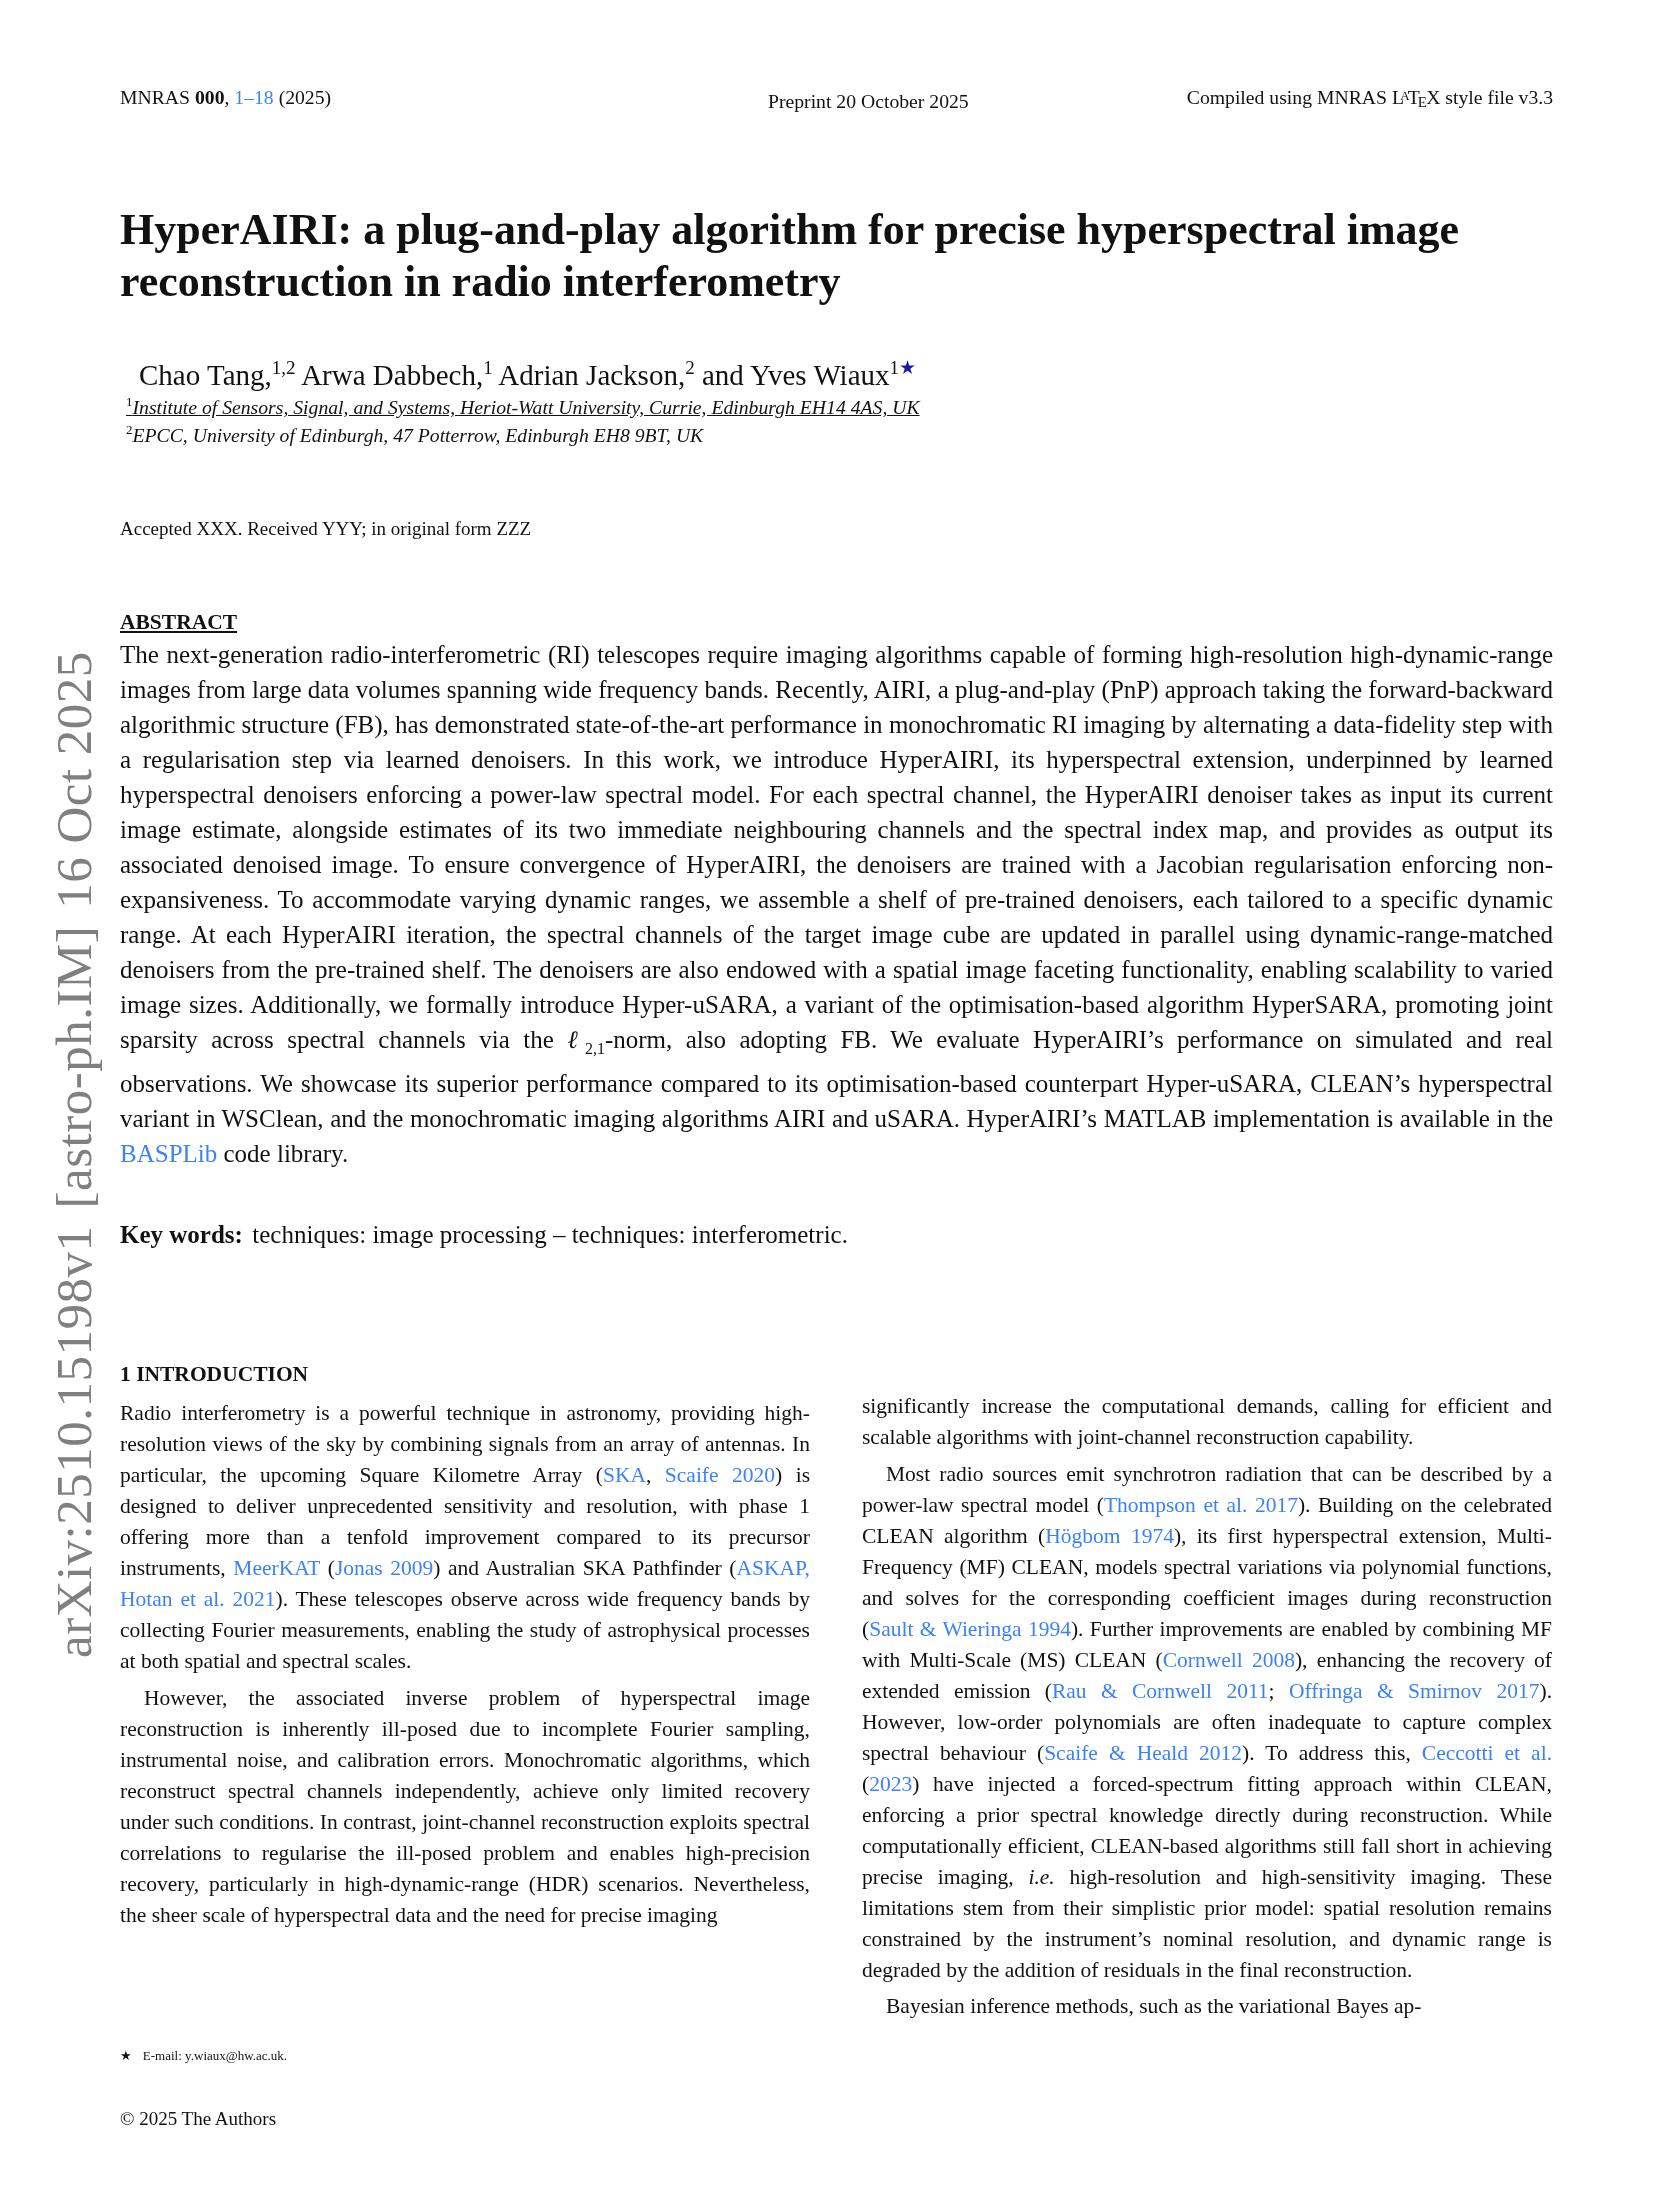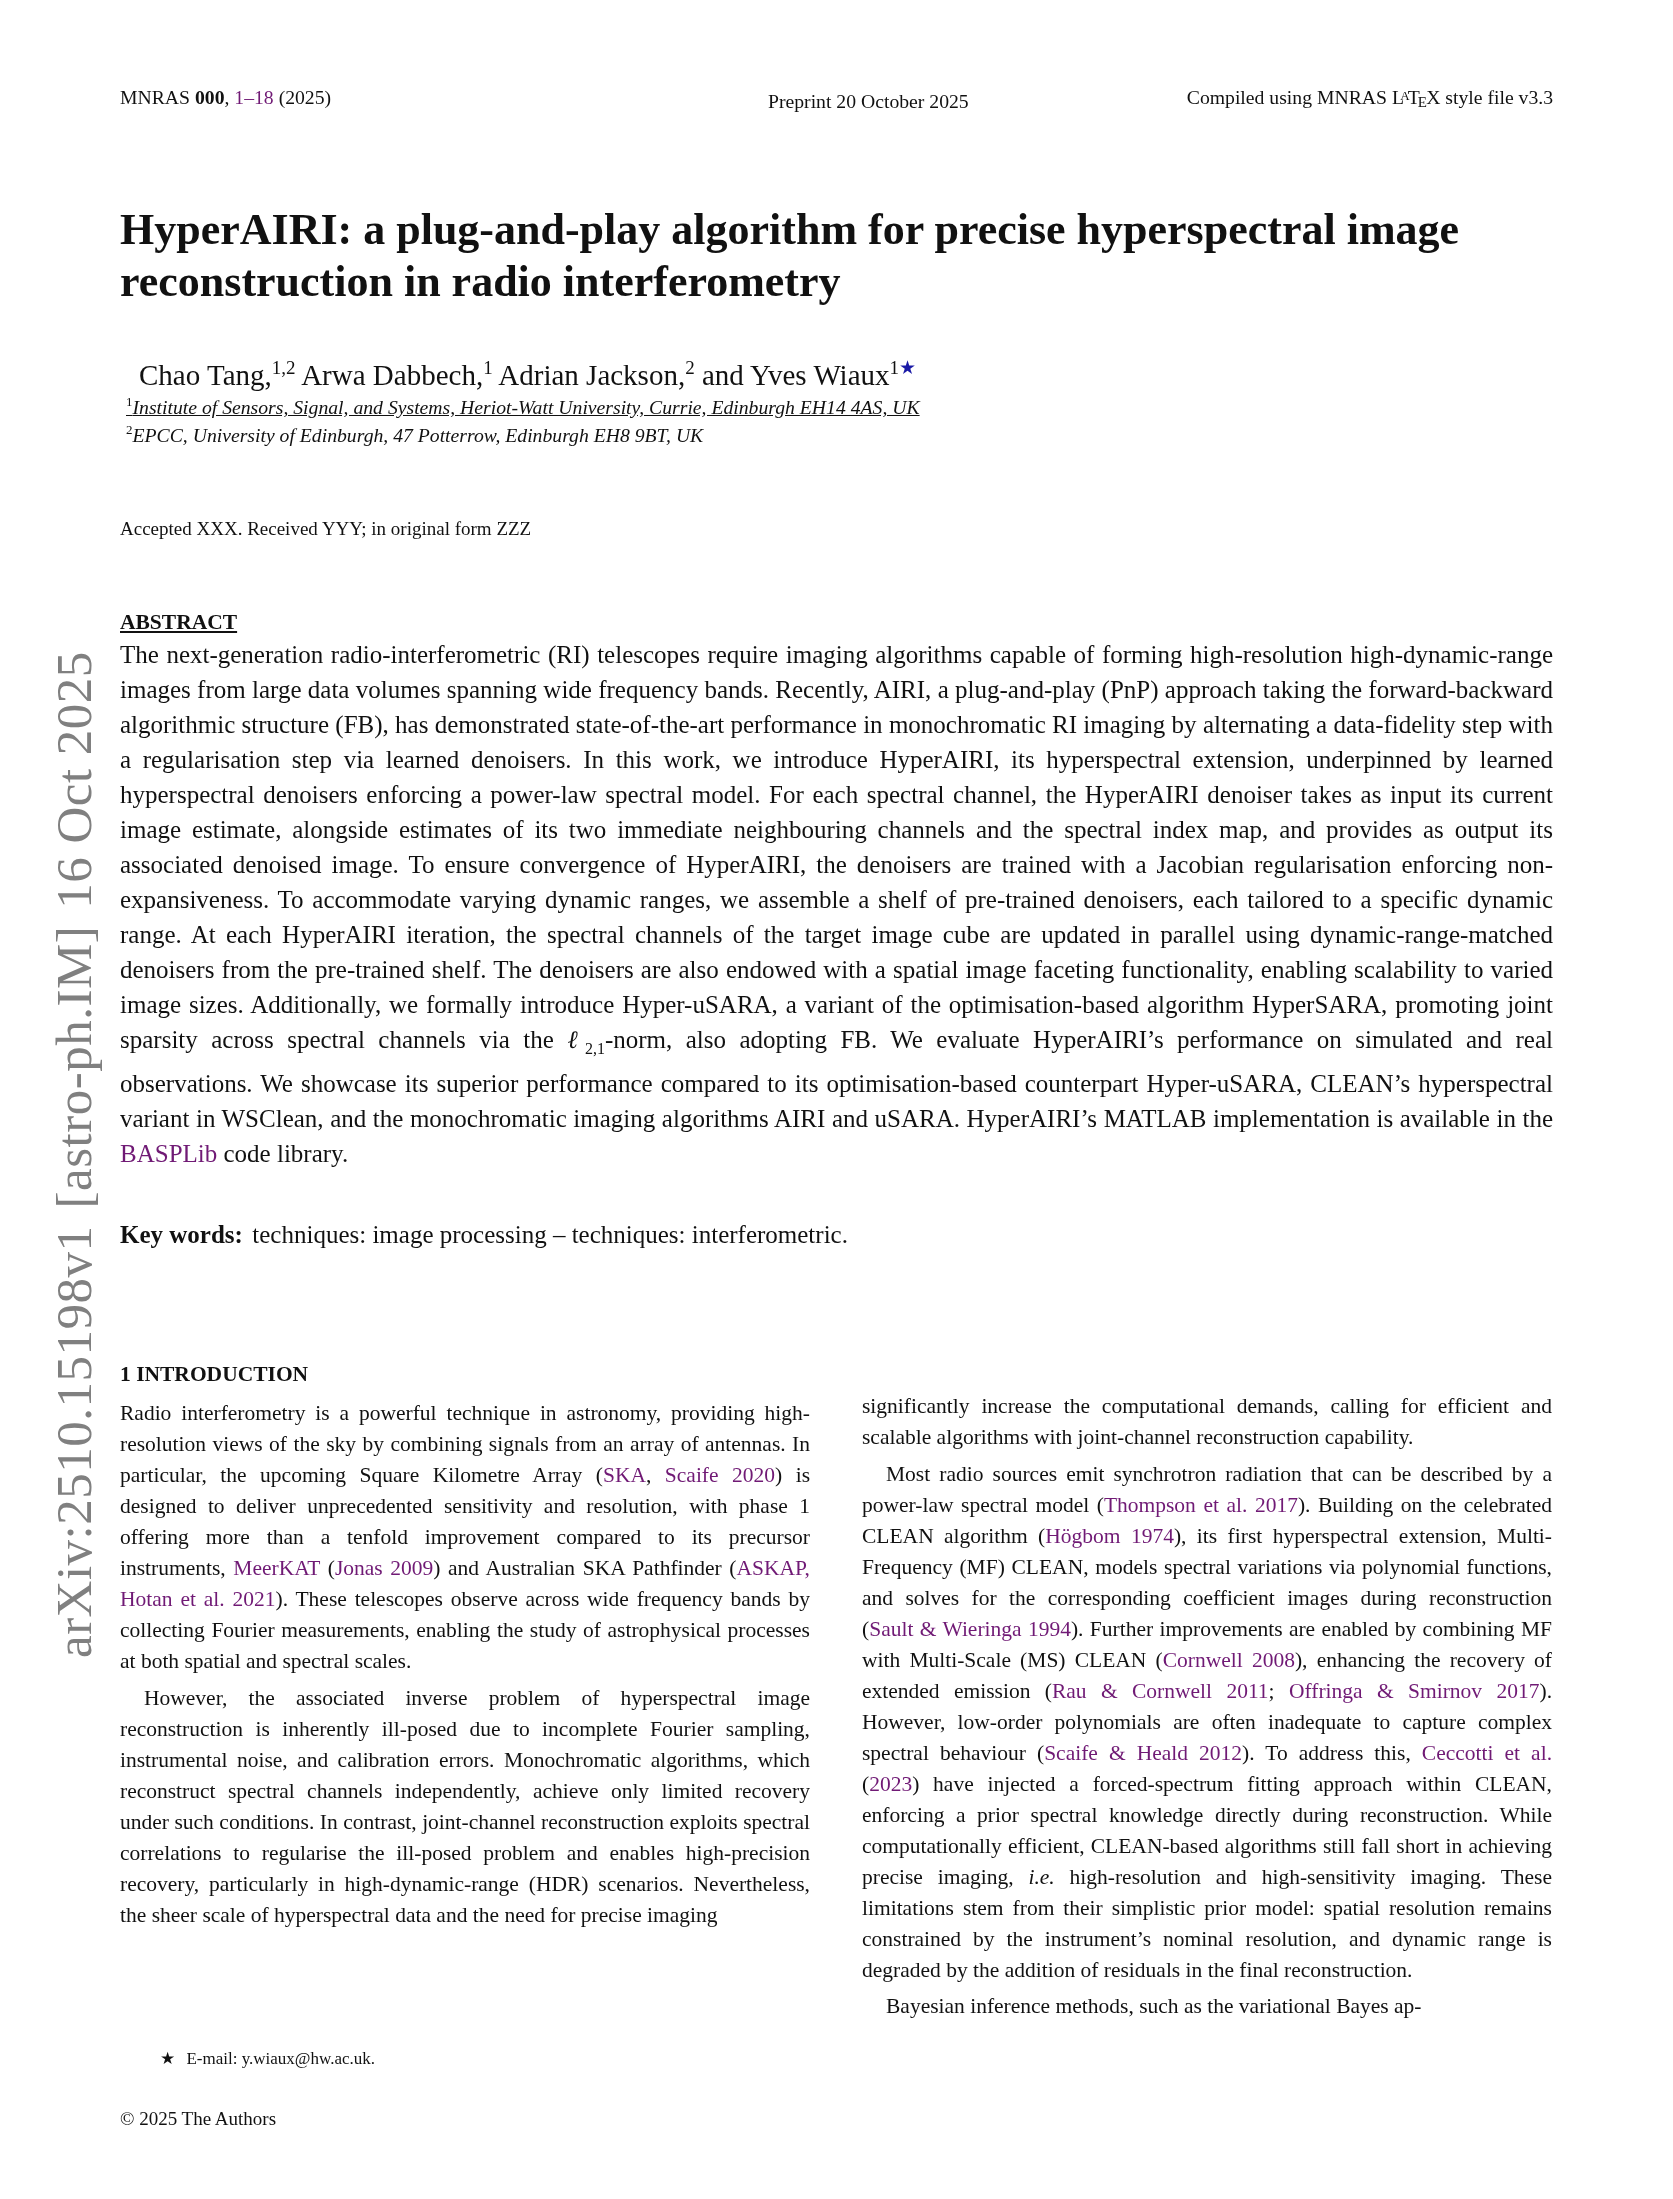--- a/index.html
+++ b/index.html
@@ -4,21 +4,21 @@
   <style>
     html, body { margin: 0; padding: 0; background: #ffffff; }
     body {
       width: 1673px;
       height: 2200px;
       position: relative;
       overflow: hidden;
       font-family: "Liberation Serif", "DejaVu Serif", serif;
       color: #111111;
     }
-    a, .link { color: #701a75; text-decoration: none; }
+    a, .link { color: #3b82f6; text-decoration: none; }
     .header {
       position: absolute; top: 86px; left: 120px; right: 120px;
       height: 28px; font-size: 19.7px;
     }
     .header .left { position: absolute; left: 0; top: 0; }
     .header .center { position: absolute; left: 648px; top: 4px; }
     .header .right { position: absolute; right: 0; top: 0; }
     .latex-sub { font-size: 15px; vertical-align: -2.8px; margin-left: -1.9px; margin-right: -0.9px; }
     .latex-a { font-size: 13px; vertical-align: 3.7px; margin-left: -3.7px; margin-right: -1.9px; }
 
@@ -81,22 +81,21 @@
     .col-left { left: 120px; top: 1359px; }
     .col-right { left: 862px; top: 1391px; }
     .section-heading {
       font-size: 21.5px; font-weight: bold; margin: 0 0 9.4px 0; line-height: 30px;
     }
     .col p { margin: 0 0 5.6px 0; }
     .col p.indent { text-indent: 24px; }
 
     .footnote {
       position: absolute; left: 120px; top: 2048px;
-      font-size: 17px;
-      margin-left: 40px;
+      font-size: 13px;
     }
     .footnote .fn-star { margin-right: 11.2px; }
     .copyright {
       position: absolute; left: 120px; top: 2108px;
       font-size: 19px;
     }
   </style>
 </head>
 <body>
 

